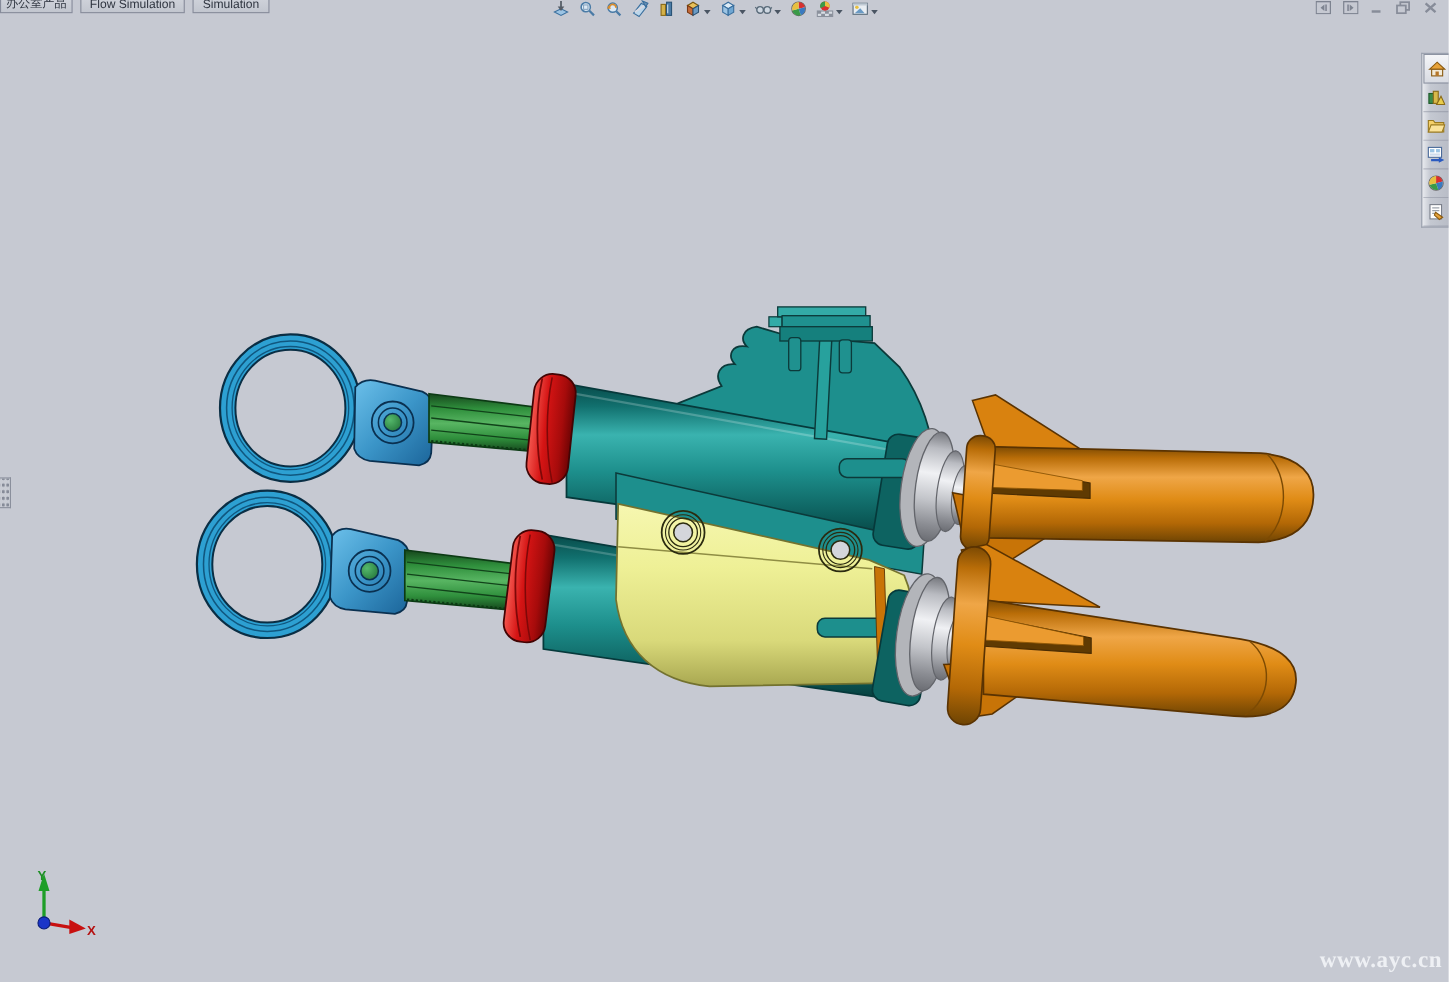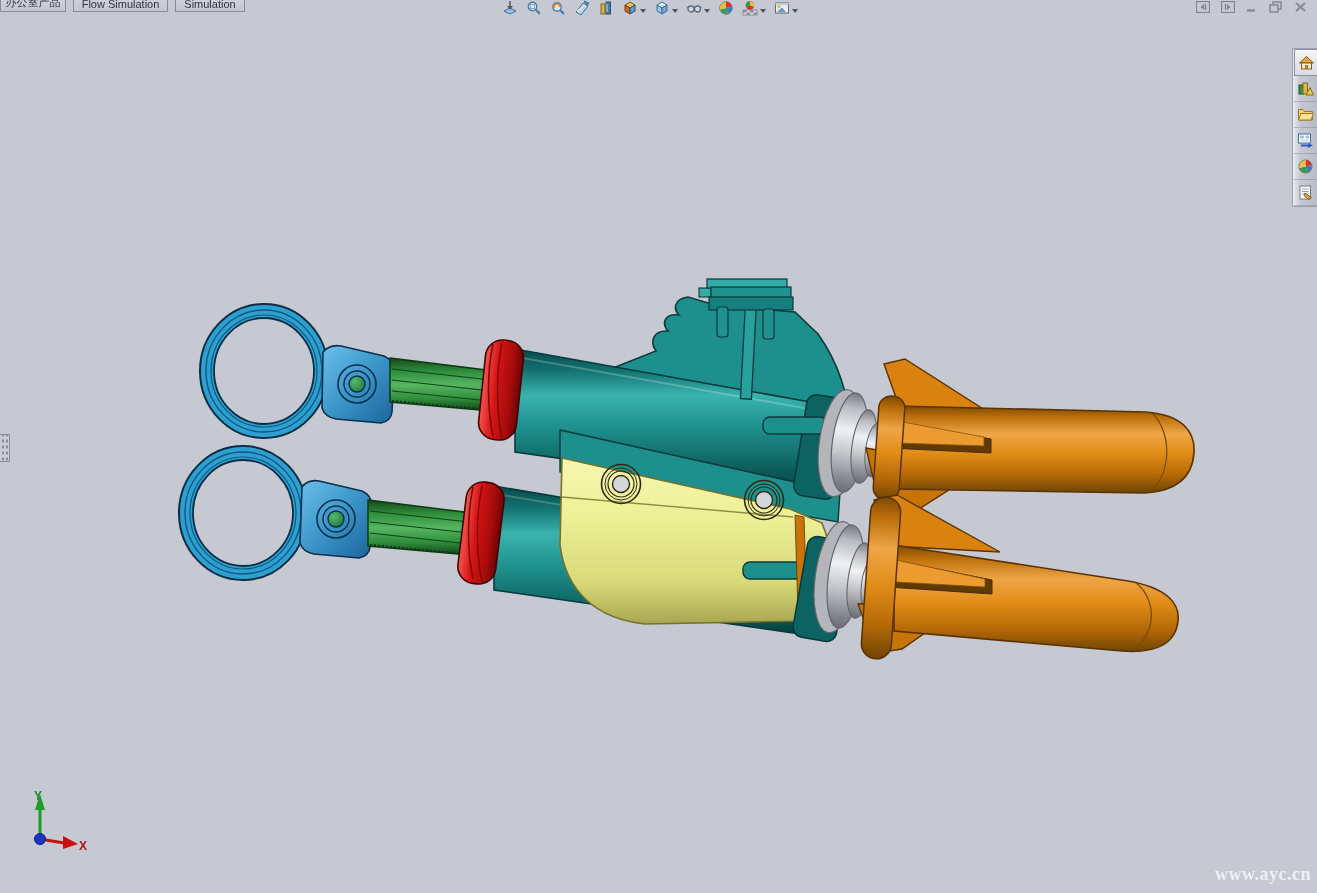--- a/index.html
+++ b/index.html
@@ -36,21 +36,21 @@
   .tpbtn.active{background:linear-gradient(#f4f5f8,#d8dbe2);border:1px solid #8d93a2;border-bottom:1px solid #8d93a2;}
 
   
   .collapsed-tab{position:absolute;left:0;top:434px;width:9px;height:26px;
      background:#c9ccd4;border:1px solid #8a8f9c;border-left:none;
      background-image:radial-gradient(#868b98 1px, transparent 1.2px);
      background-size:4px 6px;background-position:1px 3px;}
 
   
   .watermark{position:absolute;right:6px;bottom:8px;font-family:"Liberation Serif", serif;
-     font-weight:bold;font-size:18px;color:#eef0f4;letter-spacing:.5px;}
+     font-weight:bold;font-size:21px;color:#eef0f4;letter-spacing:.5px;}
 
   .model-svg,.triad-svg{position:absolute;}
   .model-svg{left:0;top:0;}
   .triad-svg{left:16px;top:786px;}
 </style>
 </head>
 <body>
 
 <div class="stage" style="background: rgb(198, 201, 210);">
 

